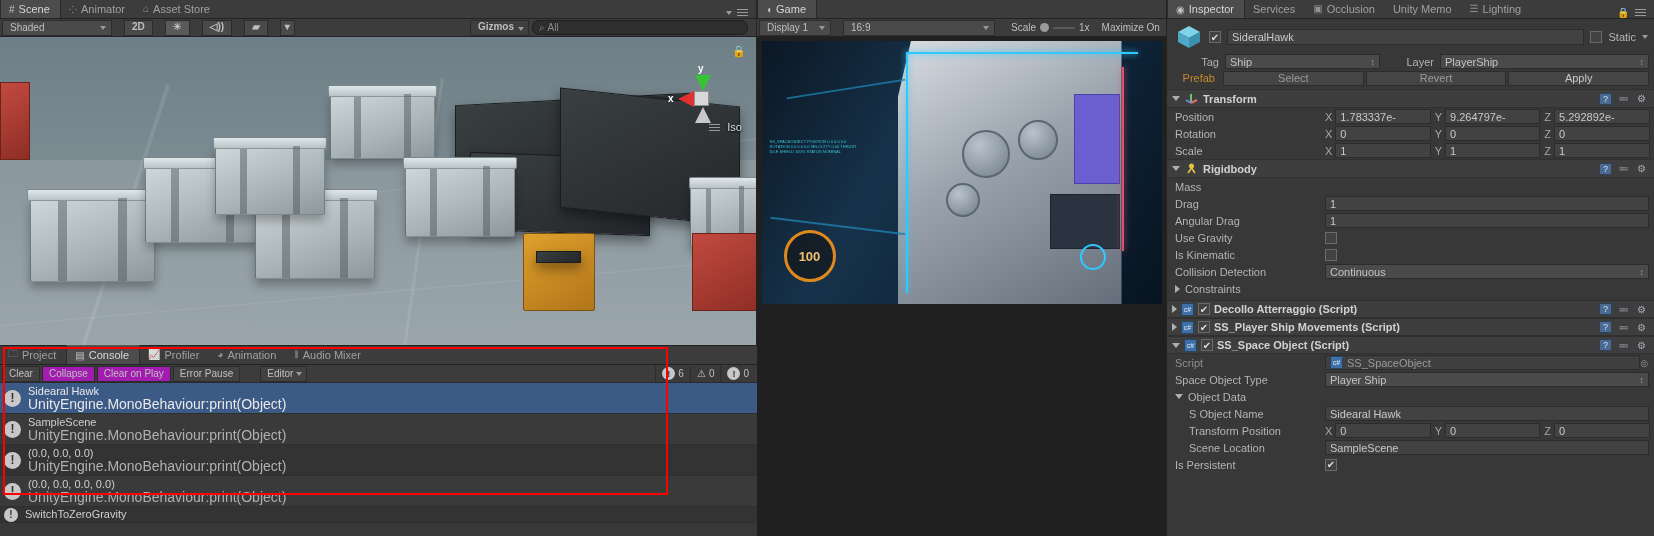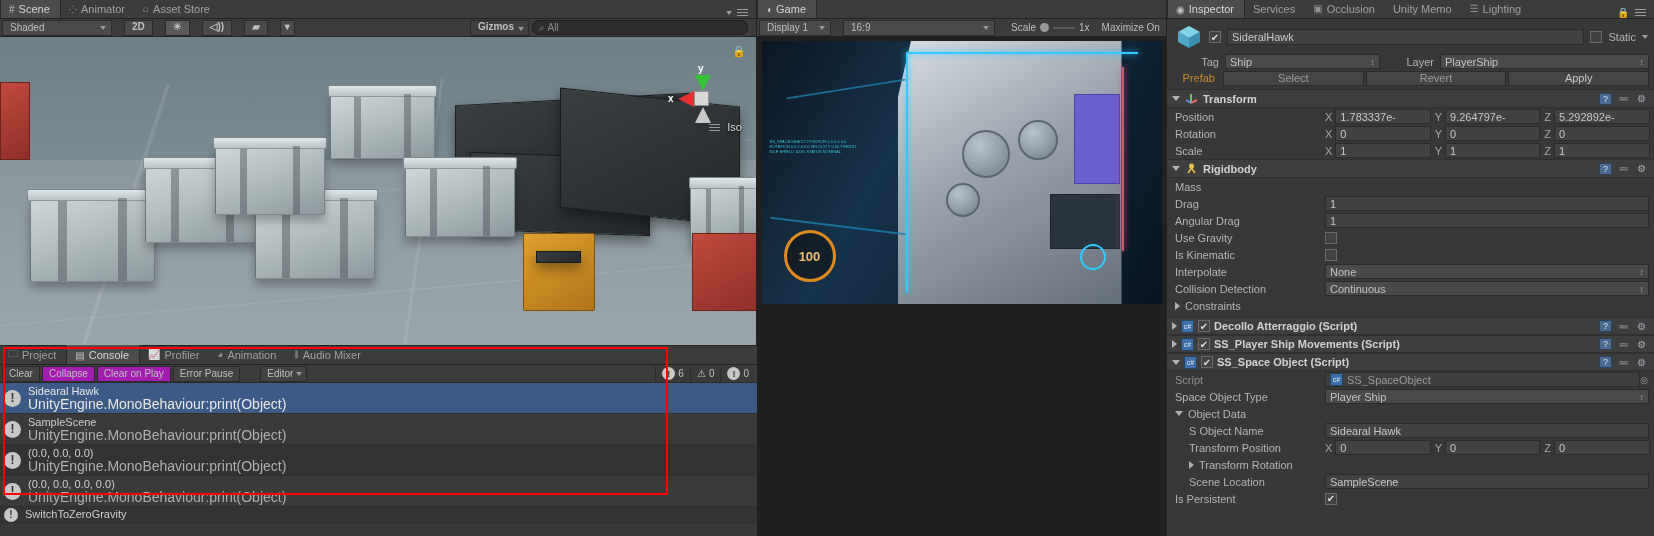--- a/index.html
+++ b/index.html
@@ -618,26 +618,20 @@
         </div>
         <div class="row">
           <span class="lbl" style="width:150px;">Use Gravity</span>
           <div class="chk"></div>
         </div>
         <div class="row">
           <span class="lbl" style="width:150px;">Is Kinematic</span>
           <div class="chk"></div>
         </div>
         <div class="row">
-          <span class="lbl" style="width:150px;">Interpolate</span>
-          <div class="dropfield" style="flex:1;margin-right:5px;">
-              <span>None</span>
-            </div>
-        </div>
-        <div class="row">
           <span class="lbl" style="width:150px;">Collision Detection</span>
           <div class="dropfield" style="flex:1;margin-right:5px;">
               <span>Continuous</span>
             </div>
         </div>
         <div class="row">
           <span class="foldout" style="margin-right:5px;"></span>
           <span class="lbl">Constraints</span>
         </div>
 
@@ -716,26 +710,20 @@
               </div>
             <div class="vgrp">
                 <span class="ax">Z</span>
                 <div class="field">
                   <span>0</span>
                 </div>
               </div>
           </div>
         </div>
         <div class="row">
-          <span style="padding-left:14px;display:flex;align-items:center;gap:5px;">
-            <span class="foldout"></span>
-            <span class="lbl">Transform Rotation</span>
-          </span>
-        </div>
-        <div class="row">
           <span class="lbl" style="width:150px;padding-left:14px;">Scene Location</span>
           <div class="field" style="flex:1;margin-right:5px;">
               <span>SampleScene</span>
             </div>
         </div>
         <div class="row">
           <span class="lbl" style="width:150px;">Is Persistent</span>
           <div class="chk">✔</div>
         </div>
       </div>

